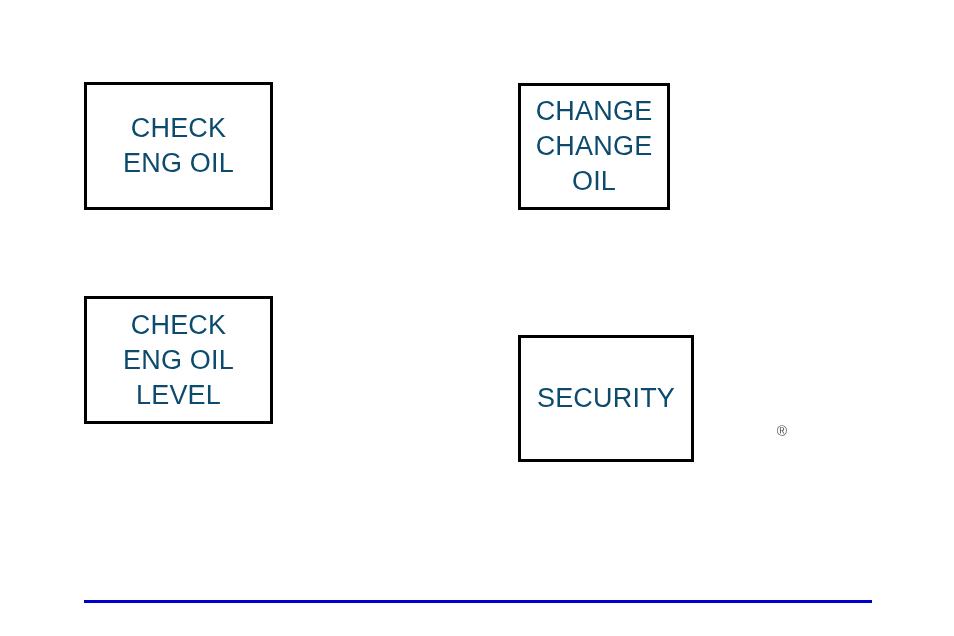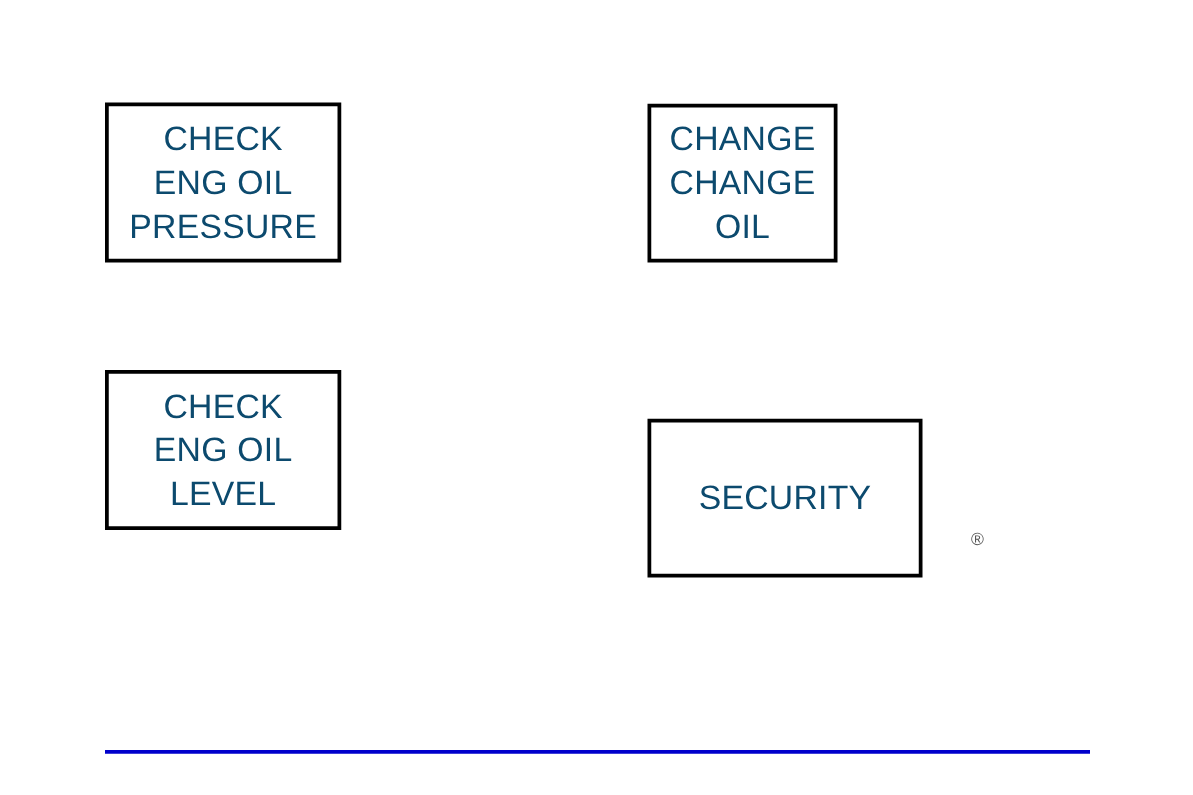--- a/index.html
+++ b/index.html
@@ -45,21 +45,21 @@
   #box-check-eng-oil-pressure {
     left: 84px;  top: 82px;  width: 189px; height: 128px;
   }
   #box-change-engine-oil {
     left: 518px; top: 83px;  width: 152px; height: 127px;
   }
   #box-check-eng-oil-level {
     left: 84px;  top: 296px; width: 189px; height: 128px;
   }
   #box-security {
-    left: 518px; top: 335px; width: 220px; height: 127px; align-items: center;
+    left: 518px; top: 335px; width: 176px; height: 127px; align-items: center;
   }
 
   
   #registered-mark {
     position: absolute;
     left: 774px;
     top: 423px;
     width: 16px;
     height: 16px;
     font-size: 14px;
@@ -79,21 +79,20 @@
   }
 </style>
 </head>
 <body>
 
 <div id="page">
 
   <div class="msg-box" id="box-check-eng-oil-pressure">
     <div class="msg-line">CHECK</div>
     <div class="msg-line">ENG OIL</div>
-    <div class="msg-line">PRESSURE</div>
   </div>
 
   <div class="msg-box" id="box-change-engine-oil">
     <div class="msg-line">CHANGE</div>
     <div class="msg-line">CHANGE</div>
     <div class="msg-line">OIL</div>
   </div>
 
   <div class="msg-box" id="box-check-eng-oil-level">
     <div class="msg-line">CHECK</div>

